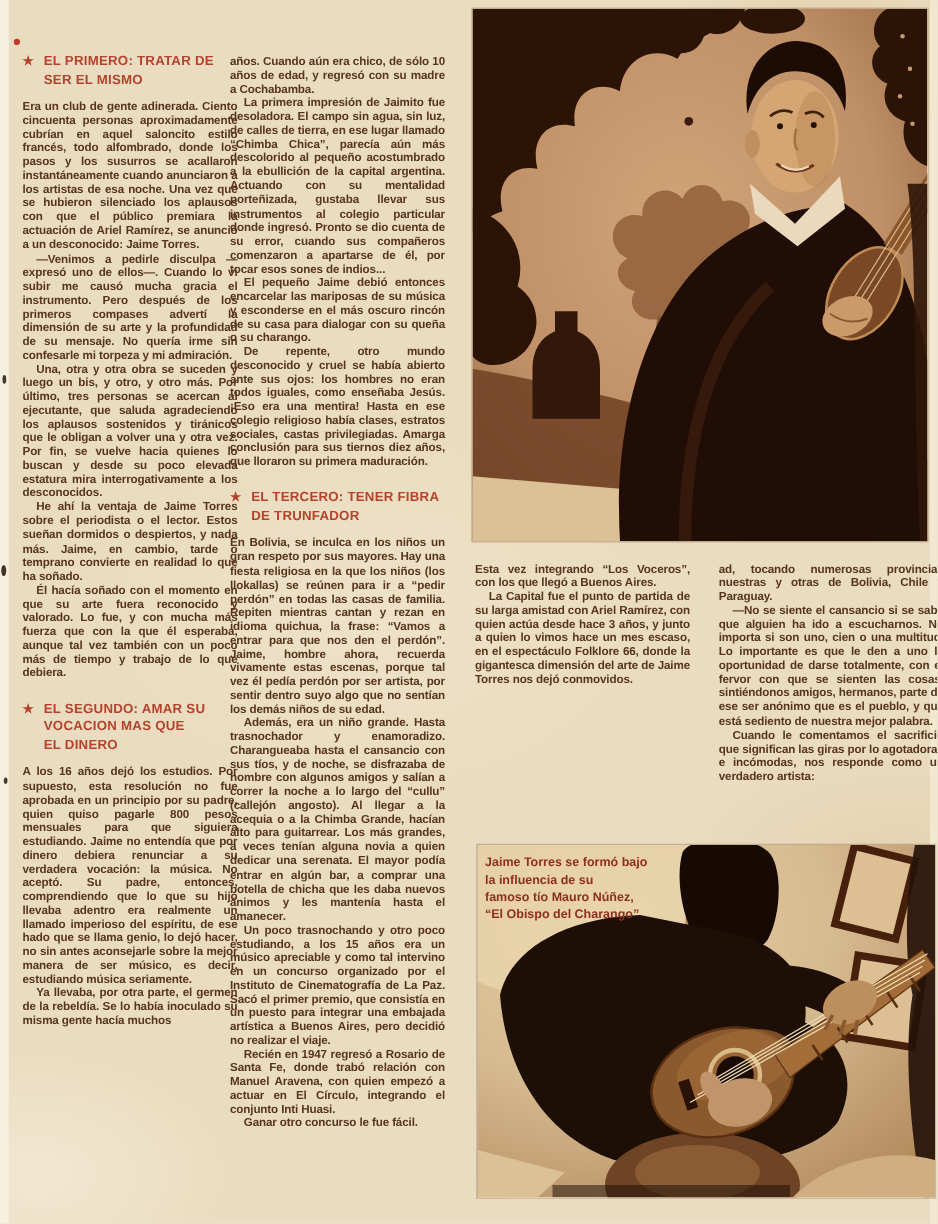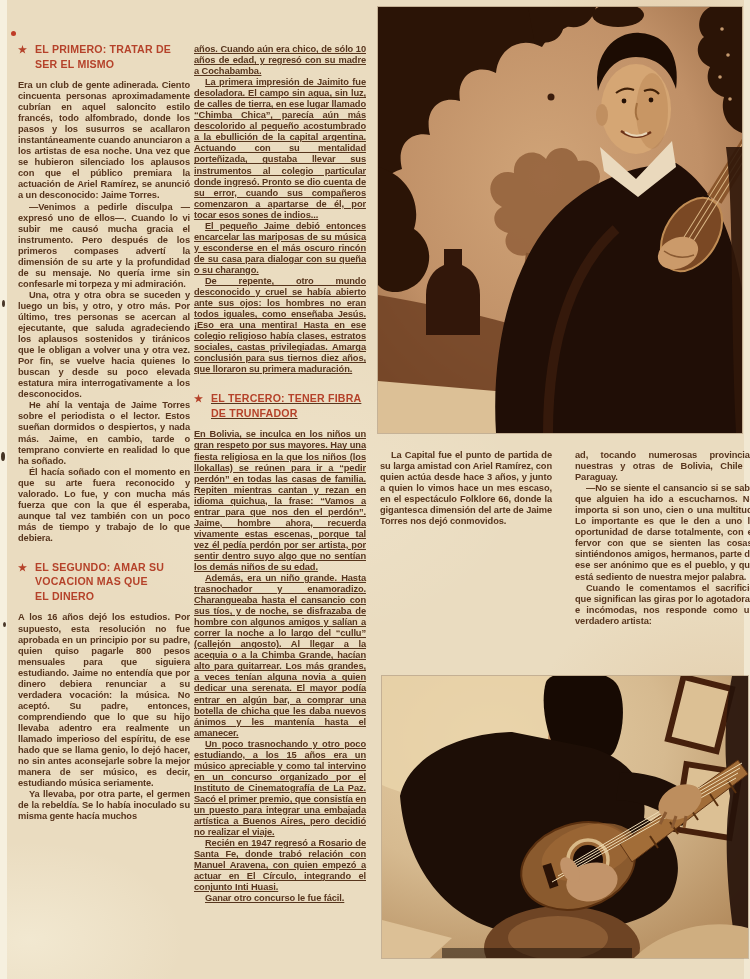--- a/index.html
+++ b/index.html
@@ -29,21 +29,21 @@
   .speck.d3{left:3px;top:622px;width:3px;height:5px;background:#4a382a;}
 
   .col{
     position:absolute;color:var(--body-text);
     font-size:9.3px;line-height:11.05px;font-weight:700;
     text-align:justify;letter-spacing:-0.1px;hyphens:auto;
   }
   .col p{margin:0;}
   .col p.ind{text-indent:11px;}
   #col1{left:18px;top:42px;width:172px;}
-  #col2{left:194px;top:44px;width:172px;text-decoration:underline;}
+  #col2{left:184px;top:44px;width:172px;}
   #col3{left:380px;top:450px;width:172px;}
   #col4{left:562px;top:450px;width:180px;margin-left:13px;}
 
   .heading{
     position:relative;margin:16px 0 9px;padding-left:17px;
     color:var(--heading-red);font-size:10.6px;line-height:14.5px;
     font-weight:700;letter-spacing:.2px;text-align:left;
   }
   .heading:first-child{margin-top:0;}
   .heading .htxt{display:block;white-space:pre-line;}
@@ -104,20 +104,21 @@
 DE TRUNFADOR</span>
     </h3>
     <p>En Bolivia, se inculca en los niños un gran respeto por sus mayores. Hay una fiesta religiosa en la que los niños (los llokallas) se reúnen para ir a “pedir perdón” en todas las casas de familia. Repiten mientras cantan y rezan en idioma quichua, la frase: “Vamos a entrar para que nos den el perdón”. Jaime, hombre ahora, recuerda vivamente estas escenas, porque tal vez él pedía perdón por ser artista, por sentir dentro suyo algo que no sentían los demás niños de su edad.</p>
     <p class="ind">Además, era un niño grande. Hasta trasnochador y enamoradizo. Charangueaba hasta el cansancio con sus tíos, y de noche, se disfrazaba de hombre con algunos amigos y salían a correr la noche a lo largo del “cullu” (callejón angosto). Al llegar a la acequia o a la Chimba Grande, hacían alto para guitarrear. Los más grandes, a veces tenían alguna novia a quien dedicar una serenata. El mayor podía entrar en algún bar, a comprar una botella de chicha que les daba nuevos ánimos y les mantenía hasta el amanecer.</p>
     <p class="ind">Un poco trasnochando y otro poco estudiando, a los 15 años era un músico apreciable y como tal intervino en un concurso organizado por el Instituto de Cinematografía de La Paz. Sacó el primer premio, que consistía en un puesto para integrar una embajada artística a Buenos Aires, pero decidió no realizar el viaje.</p>
     <p class="ind">Recién en 1947 regresó a Rosario de Santa Fe, donde trabó relación con Manuel Aravena, con quien empezó a actuar en El Círculo, integrando el conjunto Inti Huasi.</p>
     <p class="ind">Ganar otro concurso le fue fácil.</p>
   </div>
 
   <div class="col" id="col3">
+    <p>Esta vez integrando “Los Voceros”, con los que llegó a Buenos Aires.</p>
     <p class="ind">La Capital fue el punto de partida de su larga amistad con Ariel Ramírez, con quien actúa desde hace 3 años, y junto a quien lo vimos hace un mes escaso, en el espectáculo Folklore 66, donde la gigantesca dimensión del arte de Jaime Torres nos dejó conmovidos.</p>
   </div>
 
   <div class="col" id="col4">
     <p>ad, tocando numerosas provincias nuestras y otras de Bolivia, Chile y Paraguay.</p>
     <p class="ind">—No se siente el cansancio si se sabe que alguien ha ido a escucharnos. No importa si son uno, cien o una multitud. Lo importante es que le den a uno la oportunidad de darse totalmente, con el fervor con que se sienten las cosas, sintiéndonos amigos, hermanos, parte de ese ser anónimo que es el pueblo, y que está sediento de nuestra mejor palabra.</p>
     <p class="ind">Cuando le comentamos el sacrificio que significan las giras por lo agotadoras e incómodas, nos responde como un verdadero artista:</p>
   </div>
 
   <figure class="photo" id="photo-top">
@@ -175,20 +176,24 @@
         <circle cx="344" cy="22" r="1.8" fill="#c59a6e"></circle>
           <circle cx="350" cy="48" r="1.8" fill="#c59a6e"></circle>
         <circle cx="342" cy="70" r="1.8" fill="#c59a6e"></circle>
           <circle cx="352" cy="92" r="1.8" fill="#c59a6e"></circle>
       </g>
       <path d="M348 140 C356 200 352 300 358 426 L364 426 V140 Z" fill="#2f1609" opacity="0.9"></path>
       <circle cx="173" cy="90" r="3.5" fill="#3a1c0c"></circle>
     </svg>
   </figure>
 
+  <div class="caption">Jaime Torres se formó bajo
+la influencia de su
+famoso tío Mauro Núñez,
+“El Obispo del Charango”</div>
 
   <figure class="photo" id="photo-bottom">
     <svg viewBox="0 0 366 282" preserveAspectRatio="none">
       <defs>
         <radialGradient id="gw2" cx="30%" cy="22%" r="95%">
           <stop offset="0" stop-color="#e6cfa6"></stop>
           <stop offset="0.5" stop-color="#d6ba90"></stop>
           <stop offset="1" stop-color="#b28a5c"></stop>
         </radialGradient>
       </defs>

